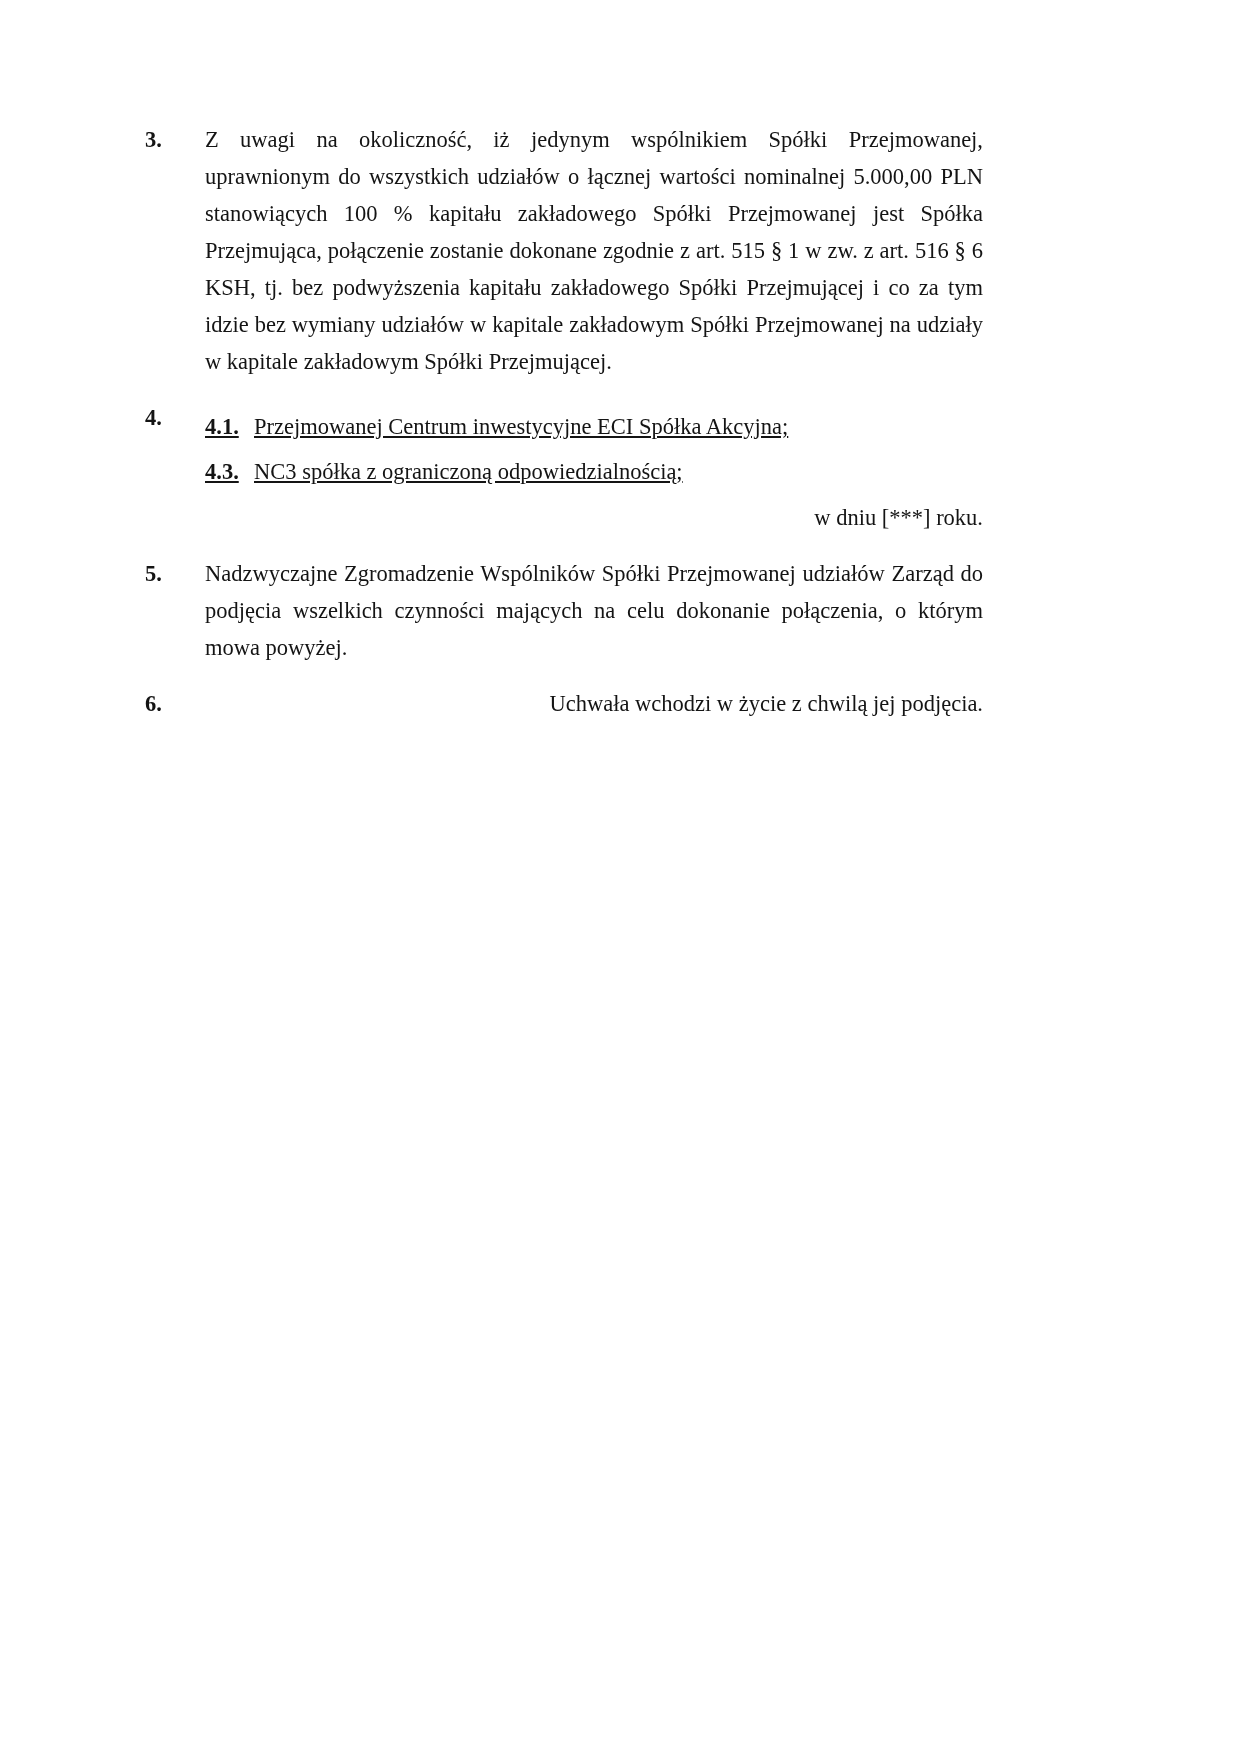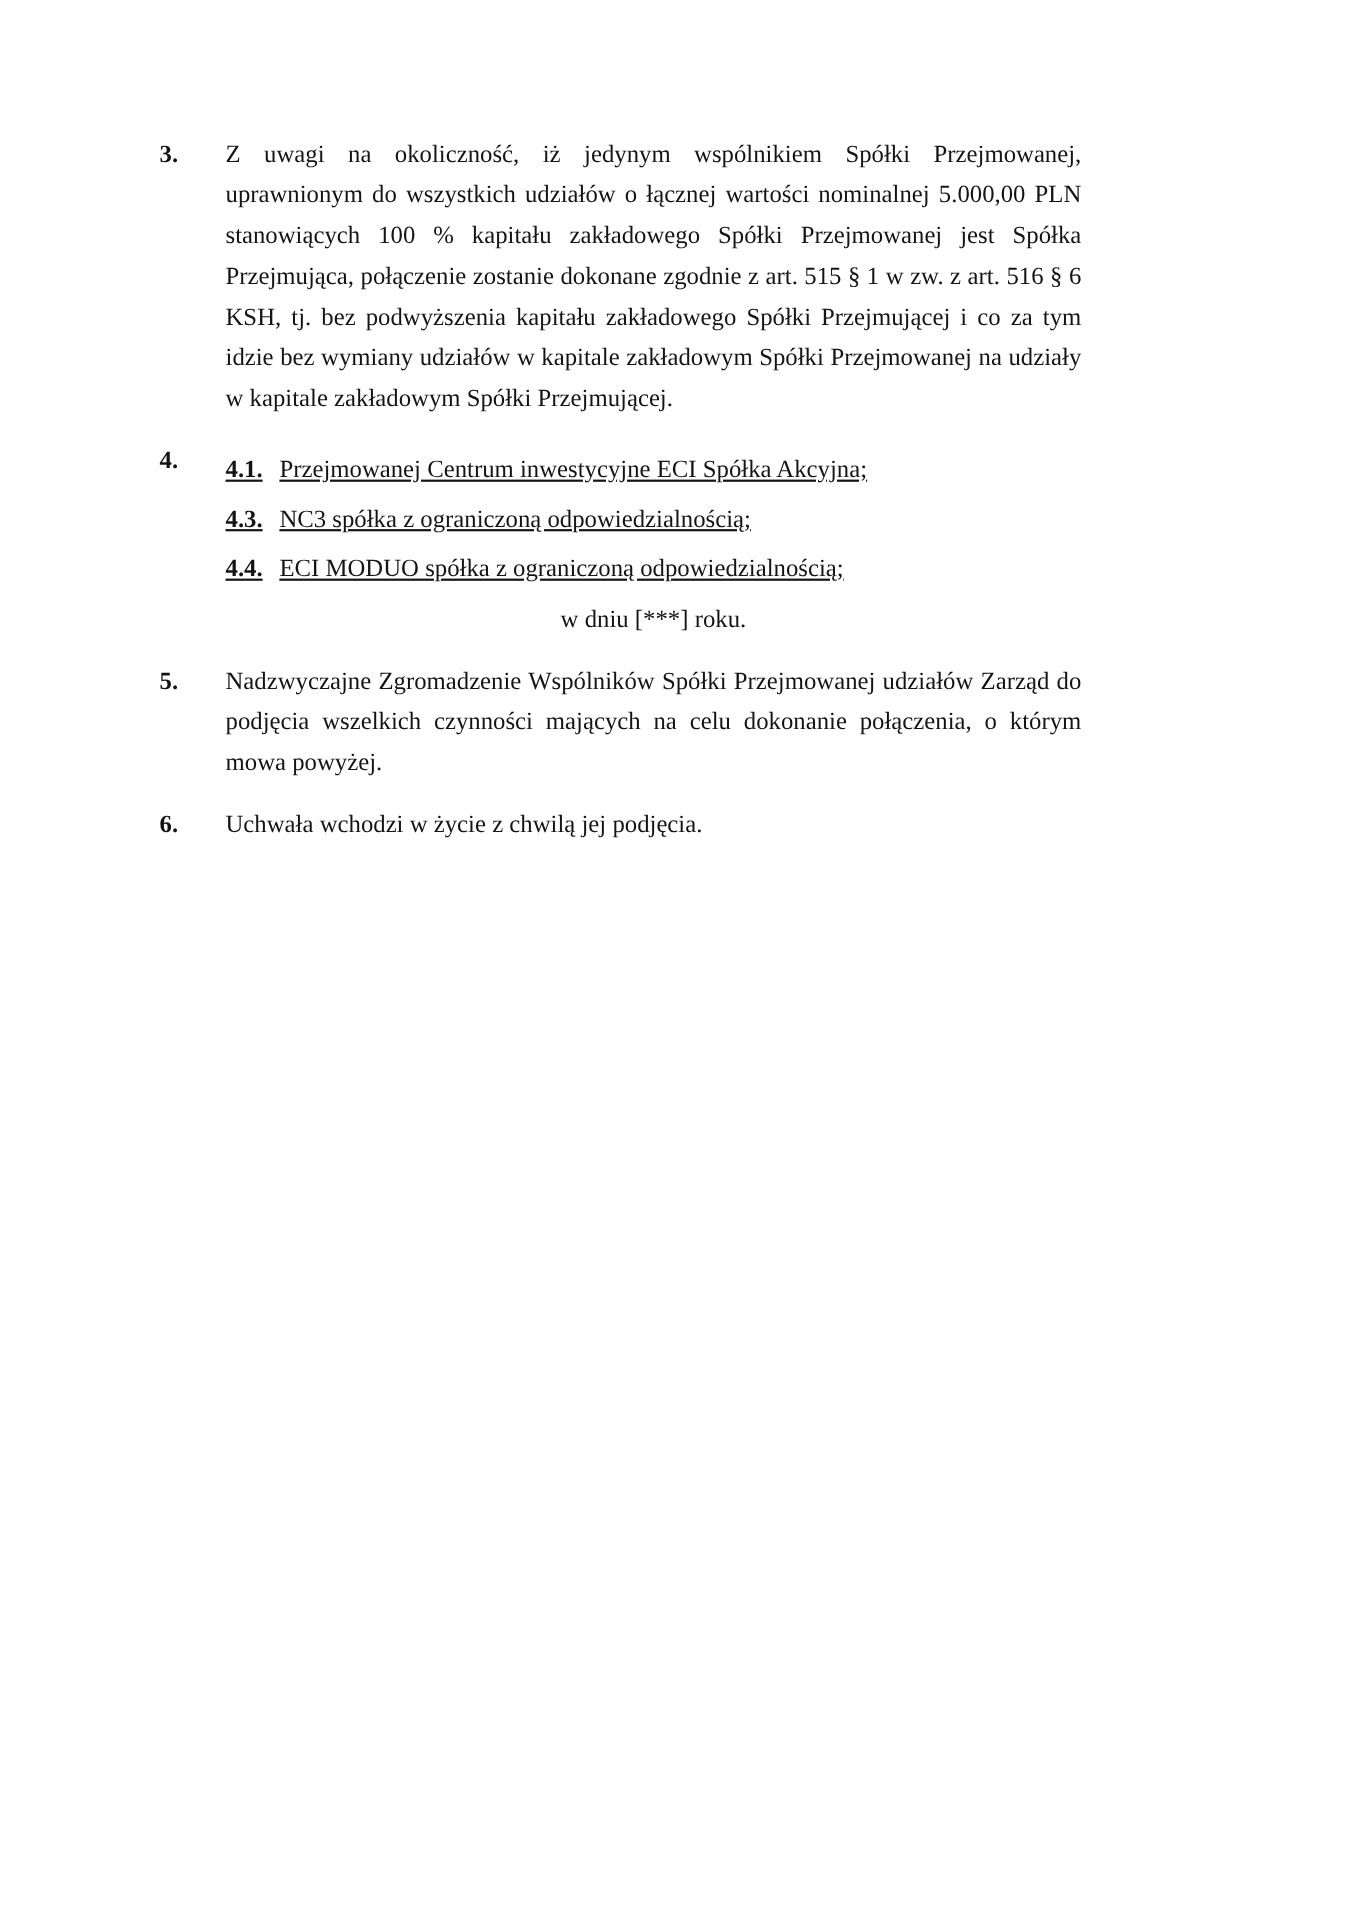--- a/index.html
+++ b/index.html
@@ -28,34 +28,34 @@
   }
   .item:last-child { margin-bottom: 0; }
   .num {
     font-weight: bold;
     text-align: left;
   }
   .body {
     text-align: justify;
   }
   .body.nojustify {
-    text-align: left;
+    text-align: right;
   }
   .sub-list {
     margin-top: 9px;
     text-decoration: underline;
   }
   .sub-item {
     display: grid;
     grid-template-columns: 49px 1fr;
     margin-top: 8px;
   }
   .date-line {
     margin-top: 9px;
-    text-align: center;
+    text-align: right;
   }
 </style>
 </head>
 <body>
 
 <div class="page">
 
   <div class="item">
     <span class="num">3.</span>
     <div class="body">Z uwagi na okoliczność, iż jedynym wspólnikiem Spółki Przejmowanej, uprawnionym do wszystkich udziałów o łącznej wartości nominalnej 5.000,00 PLN stanowiących 100 % kapitału zakładowego Spółki Przejmowanej jest Spółka Przejmująca, połączenie zostanie dokonane zgodnie z art. 515 § 1 w zw. z art. 516 § 6 KSH, tj. bez podwyższenia kapitału zakładowego Spółki Przejmującej i co za tym idzie bez wymiany udziałów w kapitale zakładowym Spółki Przejmowanej na udziały w kapitale zakładowym Spółki Przejmującej.</div>
@@ -67,24 +67,20 @@
 
       <div class="sub-list">
         <div class="sub-item">
           <span class="num">4.1.</span>
           <div>Przejmowanej Centrum inwestycyjne ECI Spółka Akcyjna;</div>
         </div>
         <div class="sub-item">
           <span class="num">4.3.</span>
           <div>NC3 spółka z ograniczoną odpowiedzialnością;</div>
         </div>
-        <div class="sub-item">
-          <span class="num">4.4.</span>
-          <div>ECI MODUO spółka z ograniczoną odpowiedzialnością;</div>
-        </div>
       </div>
 
       <div class="date-line">w dniu [***] roku.</div>
     </div>
   </div>
 
   <div class="item">
     <span class="num">5.</span>
     <div class="body">Nadzwyczajne Zgromadzenie Wspólników Spółki Przejmowanej udziałów Zarząd do podjęcia wszelkich czynności mających na celu dokonanie połączenia, o którym mowa powyżej.</div>
   </div>

